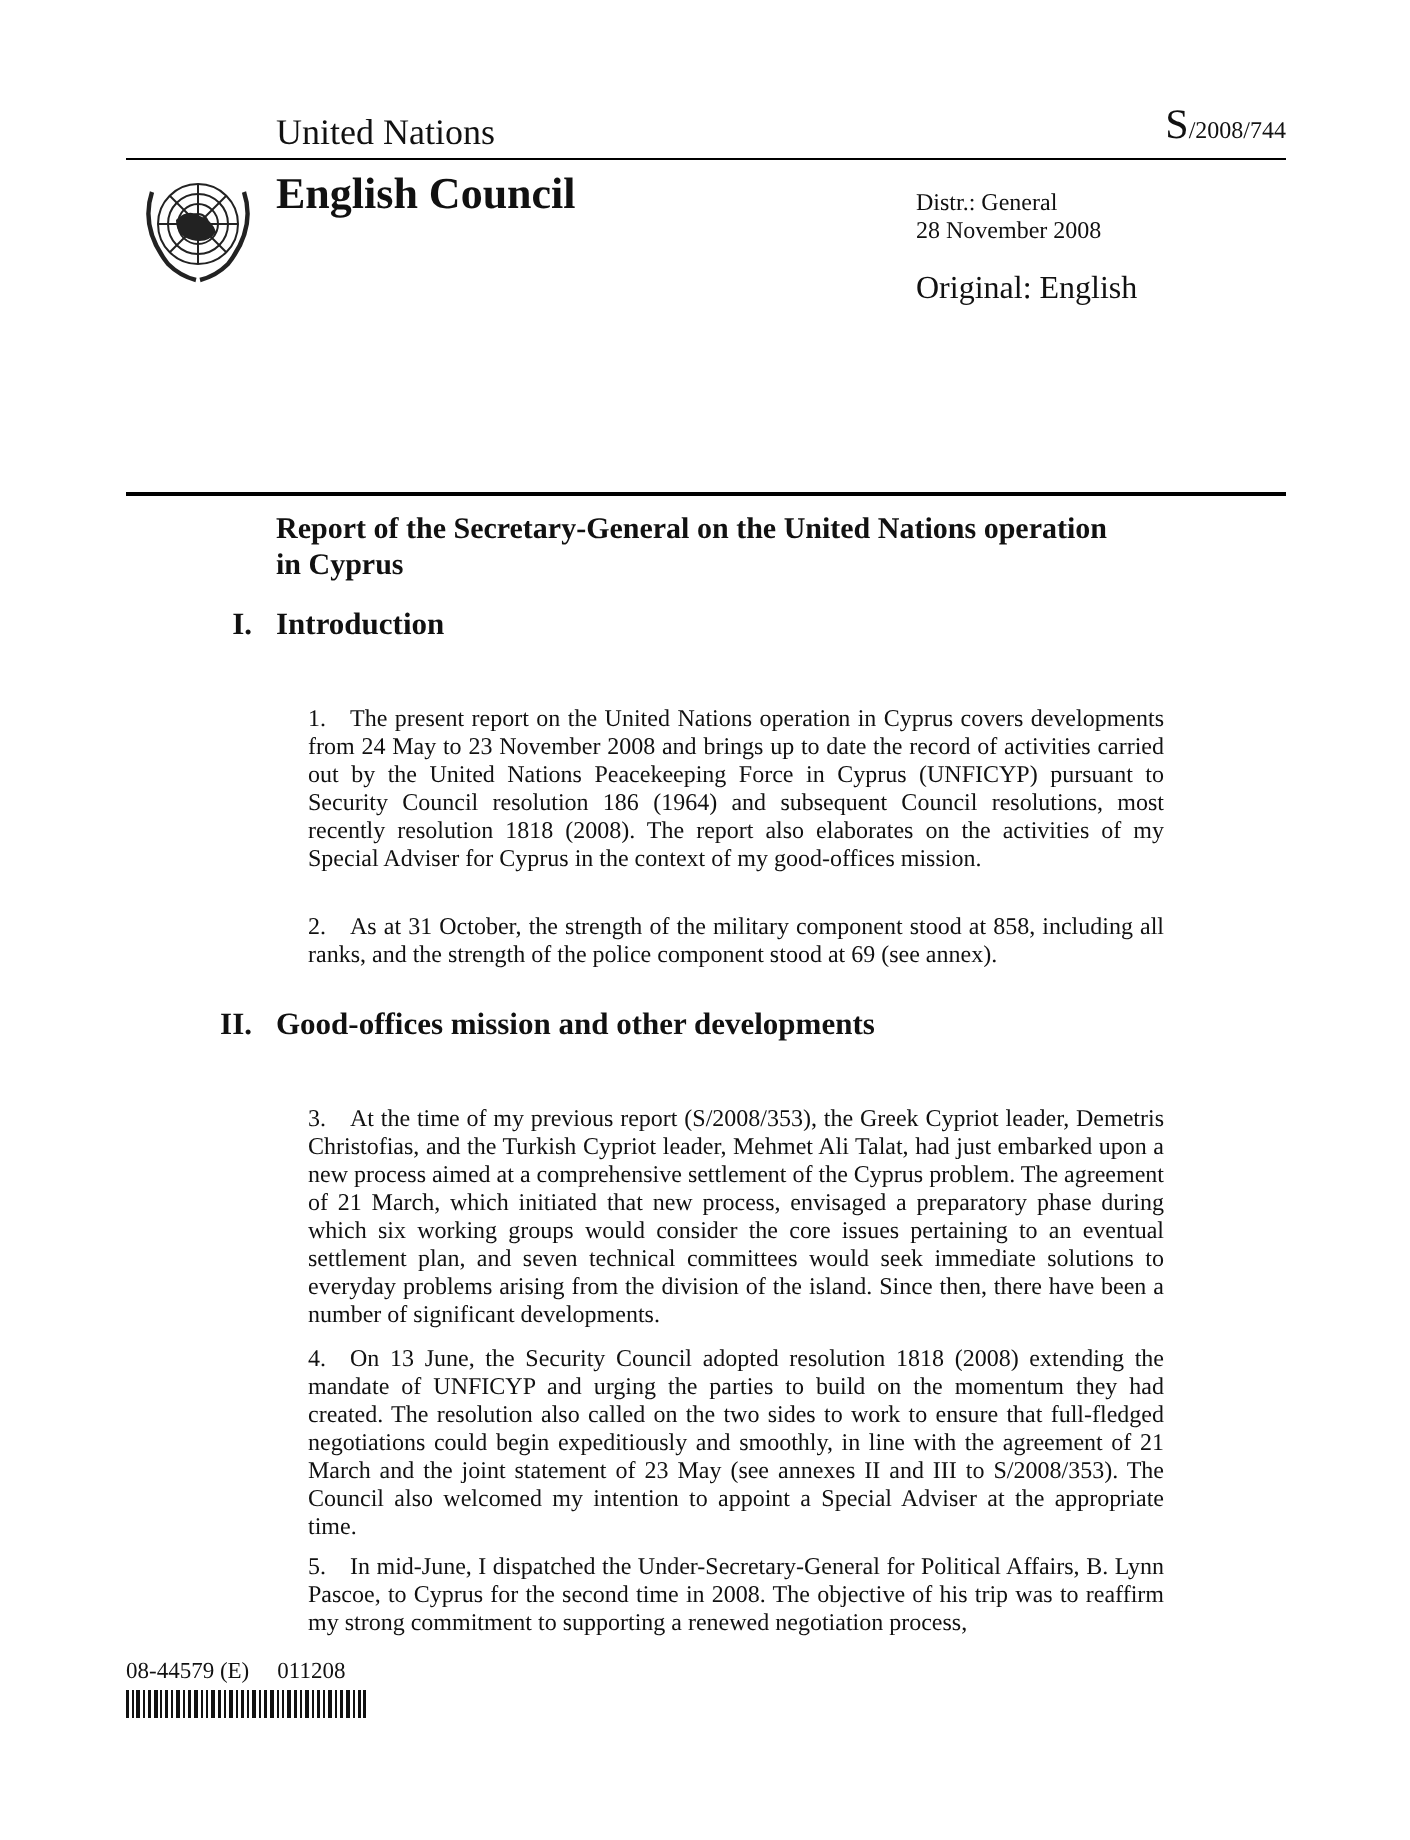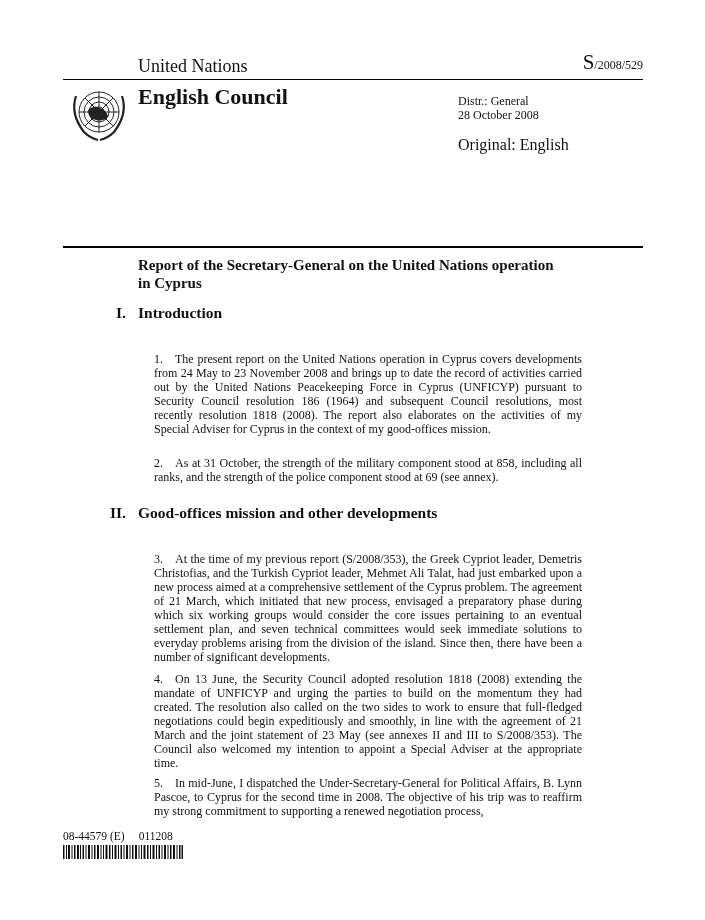--- a/index.html
+++ b/index.html
@@ -33,21 +33,21 @@
     .p4 { top: 656px; }
     .p5 { top: 760px; }
     .footer-code { left: 63px; top: 830px; font-size: 11.5px; }
     .footer-code .gap { display: inline-block; width: 14px; }
     .barcode { left: 63px; top: 845px; width: 120px; height: 14px; }
   </style>
 </head>
 <body>
 
 <div class="abs un-name">United Nations</div>
-<div class="abs symbol"><span class="big">S</span><span>/2008/529</span></div>
+<div class="abs symbol"><span class="big">S</span><span>/2008/744</span></div>
 <div class="abs rule-top"></div>
 
 <svg class="abs emblem" viewBox="0 0 66 60">
   <g fill="none" stroke="#222" stroke-width="1">
     <circle cx="33" cy="28" r="20"></circle>
     <circle cx="33" cy="28" r="15"></circle>
     <circle cx="33" cy="28" r="10"></circle>
     <circle cx="33" cy="28" r="5"></circle>
     <line x1="13" y1="28" x2="53" y2="28"></line>
     <line x1="33" y1="8" x2="33" y2="48"></line>
@@ -57,21 +57,21 @@
   <path d="M22 26 q6 -6 12 -2 q6 2 8 8 q-4 6 -12 4 q-8 -2 -8 -10z" fill="#222"></path>
   <g fill="none" stroke="#222" stroke-width="2.2">
     <path d="M10 12 q-6 18 8 36 q6 6 14 8"></path>
     <path d="M56 12 q6 18 -8 36 q-6 6 -14 8"></path>
   </g>
 </svg>
 
 <div class="abs council">English Council</div>
 <div class="abs distr">
   <div>Distr.: General</div>
-  <div>28 October 2008</div>
+  <div>28 November 2008</div>
 </div>
 <div class="abs orig">Original: English</div>
 <div class="abs rule-thick"></div>
 
 <div class="abs report-title">Report of the Secretary-General on the United Nations operation in Cyprus</div>
 
 <div class="abs heading h1">
   <span class="num">I.</span>
   <span>Introduction</span>
 </div>

